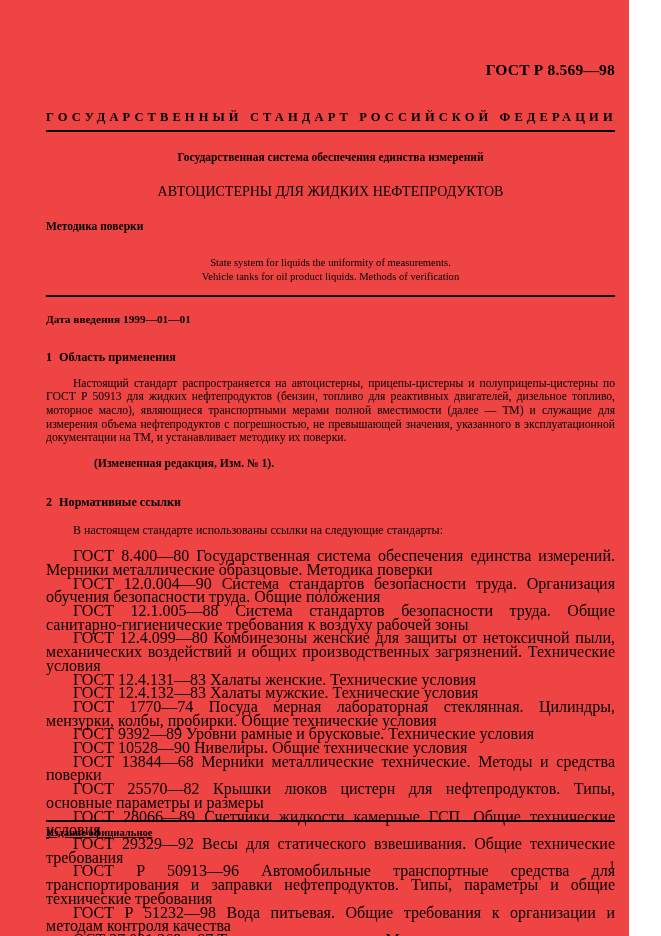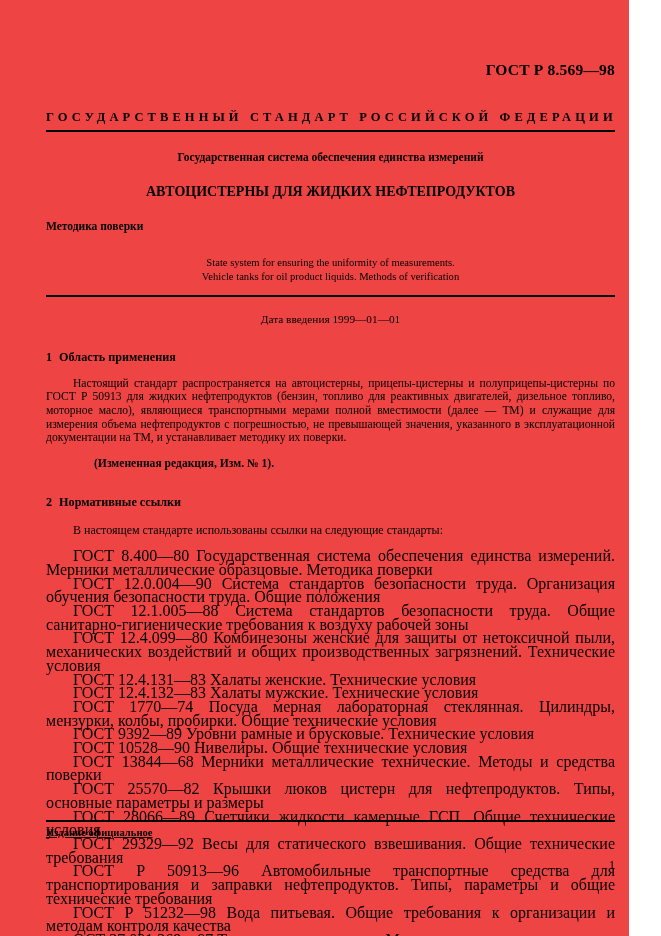--- a/index.html
+++ b/index.html
@@ -56,42 +56,42 @@
 
   .gsi-line {
     text-align: center;
     font-weight: bold;
     font-size: 11.5px;
     margin-top: 20px;
     line-height: 1;
   }
   .main-title {
     text-align: center;
-    font-weight: bold;
+    font-weight: normal;
     font-size: 14px;
     margin-top: 21px;
     line-height: 1;
   }
   .sub-title {
     font-weight: bold;
     font-size: 11.5px;
     margin-top: 22px;
     line-height: 1;
   }
   .en-block {
     text-align: center;
     font-size: 10.6px;
     margin-top: 24px;
     line-height: 13.5px;
   }
   .en-block div { line-height: 13.5px; }
 
   .date-line {
-    text-align: center;
-    font-weight: normal;
+    text-align: left;
+    font-weight: bold;
     font-size: 11.3px;
     margin-top: 17px;
     line-height: 1;
   }
 
   
   .sec-head {
     font-weight: bold;
     font-size: 12.2px;
     margin-top: 26px;
@@ -163,21 +163,21 @@
 
     <hr class="rule-thick rule-top">
 
     <div class="gsi-line">Государственная система обеспечения единства измерений</div>
 
     <div class="main-title">АВТОЦИСТЕРНЫ ДЛЯ ЖИДКИХ НЕФТЕПРОДУКТОВ</div>
 
     <div class="sub-title">Методика поверки</div>
 
     <div class="en-block">
-      <div>State system for ensuring the uniformity of measurements.</div>
+      <div>State system for liquids the uniformity of measurements.</div>
       <div>Vehicle tanks for oil product liquids. Methods of verification</div>
     </div>
 
     <hr class="rule-thick rule-mid">
 
     <div class="date-line">Дата введения 1999—01—01</div>
 
     <div class="sec-head">
       <span class="num">1</span><span>Область применения</span>
     </div>

